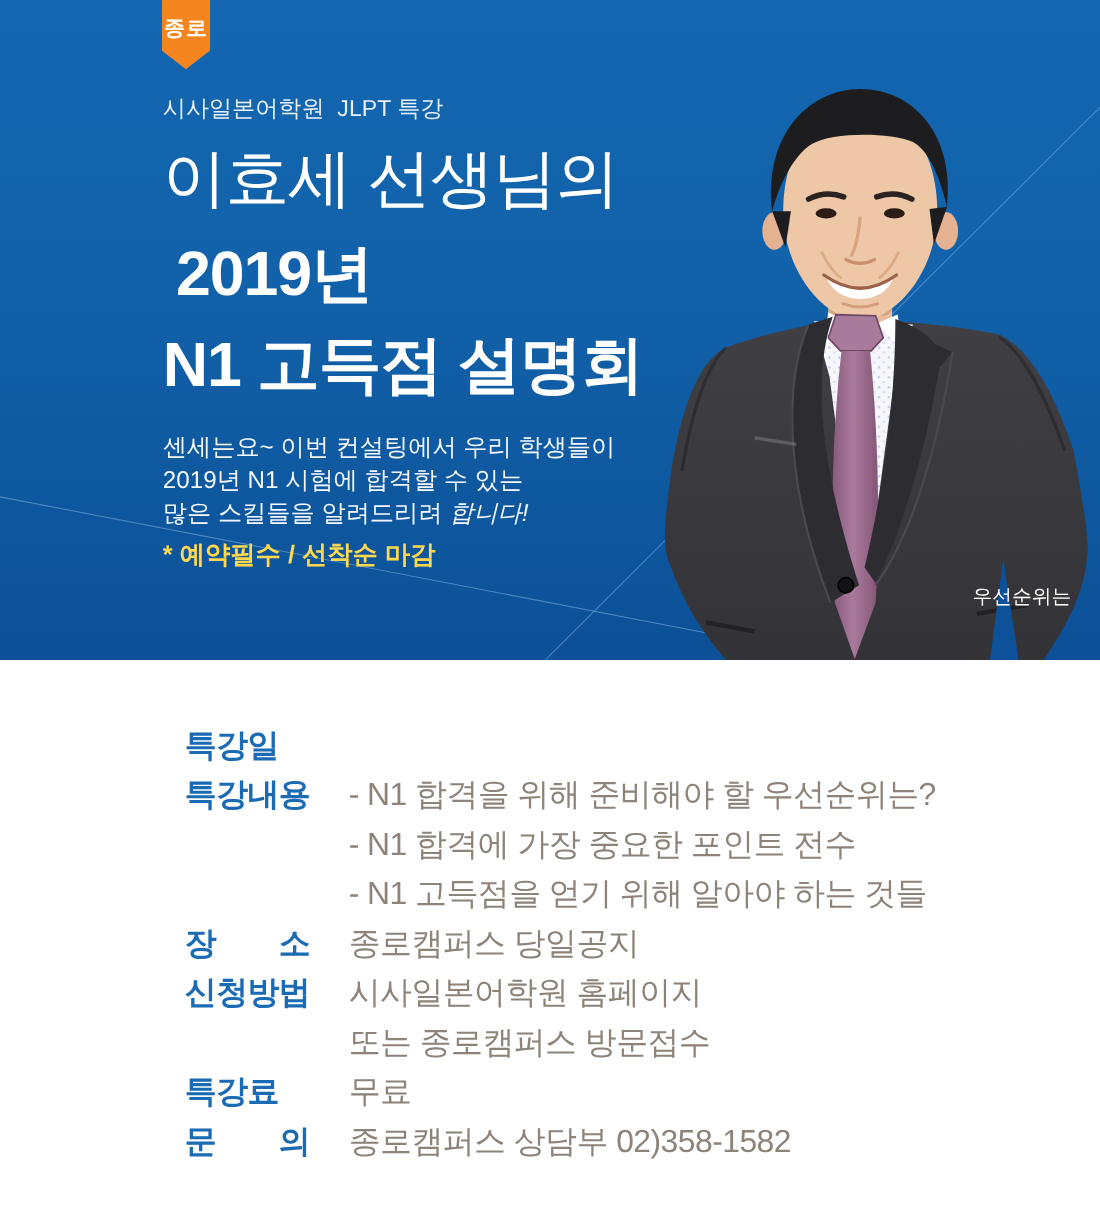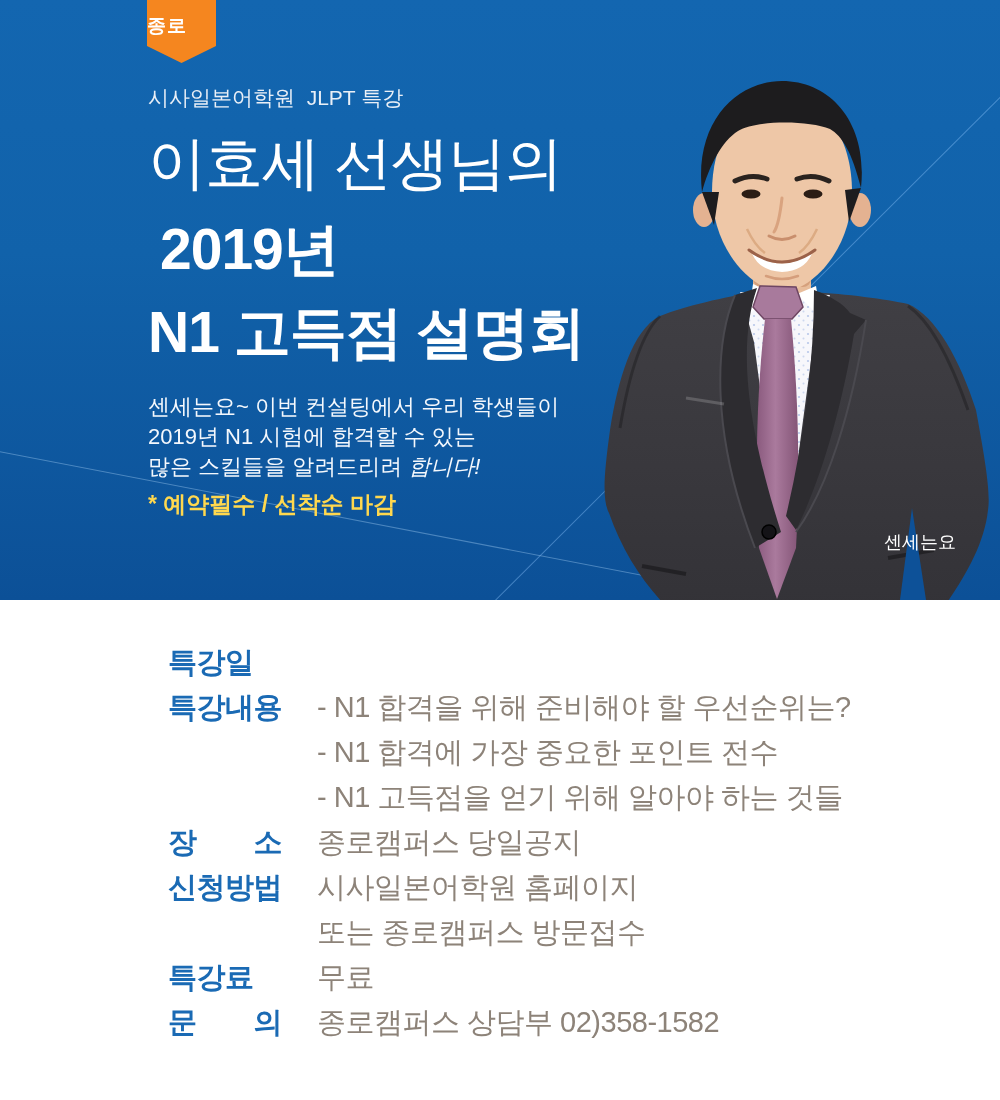--- a/index.html
+++ b/index.html
@@ -17,41 +17,41 @@
     font-family:"Liberation Sans","DejaVu Sans",sans-serif;}
   .page{position:relative;width:1000px;height:1100px;}
 
   
   .hero{position:absolute;left:0;top:0;width:1000px;height:600px;overflow:hidden;
     background:linear-gradient(180deg,var(--hero-blue-top) 0%,var(--hero-blue-mid) 42%,var(--hero-blue-bottom) 100%);}
   .deco-line{position:absolute;height:1px;transform-origin:left top;}
   .deco-line.a{left:-6px;top:450px;width:800px;background:rgba(175,215,250,.38);transform:rotate(10.9deg);}
   .deco-line.b{left:495px;top:600px;width:730px;background:rgba(140,195,250,.42);transform:rotate(-44.9deg);}
 
-  .ribbon{position:absolute;left:147px;top:0;width:69px;height:63px;background:var(--badge-orange);
+  .ribbon{position:absolute;left:147px;top:0;width:44px;height:63px;background:var(--badge-orange);
     clip-path:polygon(0 0,100% 0,100% 73%,50% 100%,0 73%);
-    display:flex;align-items:flex-start;}
+    display:flex;justify-content:center;align-items:flex-start;}
   .ribbon span{margin-top:13px;color:#fff;font-size:19px;font-weight:700;letter-spacing:1px;}
 
   .hero-text{position:absolute;left:148px;top:84px;z-index:3;}
   .tagline{font-size:21px;color:#e9eff7;white-space:pre;}
   .title1{margin-top:21px;font-size:58px;font-weight:400;color:#fff;letter-spacing:-1px;line-height:1.04;}
   .title2{margin-top:28px;font-size:57px;font-weight:800;color:#fff;letter-spacing:-1px;line-height:1.0;margin-left:12px;}
   .title3{margin-top:26px;font-size:57px;font-weight:800;color:#fff;letter-spacing:-1px;line-height:1.0;}
   .desc{margin-top:31px;font-size:22px;line-height:30px;color:#f4f8fd;}
   .desc .em{font-style:italic;}
   .note{margin-top:7px;font-size:23px;font-weight:700;color:var(--accent-yellow);}
 
   .instructor-label{position:absolute;left:884px;top:530px;z-index:3;font-size:18px;color:#fff;letter-spacing:0;}
 
   .photo-wrap{position:absolute;left:590px;top:80px;width:410px;height:520px;z-index:2;}
 
   
   .info{position:absolute;left:0;top:600px;width:1000px;height:500px;background:#fff;
-    padding:40px 0 0 168px;}
+    padding:56px 0 0 168px;}
   .info-row{display:flex;align-items:flex-start;}
   .info-label{width:114px;margin-right:35px;font-size:29px;font-weight:700;color:var(--label-blue);
     line-height:45px;letter-spacing:-0.5px;}
   .info-label.spread{text-align:justify;text-align-last:justify;}
   .info-line{font-size:29px;color:var(--value-gray);line-height:45px;letter-spacing:-0.5px;}
 </style>
 </head>
 <body>
 
 <div class="page">
@@ -156,21 +156,21 @@
       <div class="title2">2019년</div>
       <div class="title3">N1 고득점 설명회</div>
       <div class="desc">
         <div>센세는요~ 이번 컨설팅에서 우리 학생들이</div>
         <div>2019년 N1 시험에 합격할 수 있는</div>
         <div><span>많은 스킬들을 알려드리려 </span><span class="em">합니다!</span></div>
       </div>
       <div class="note">* 예약필수 / 선착순 마감</div>
     </div>
 
-    <div class="instructor-label">센세는요</div>
+    <div class="instructor-label">우선순위는</div>
   </div>
 
   <div class="info">
     <div>
   <div class="info-row">
     <div class="info-label">특강일</div>
   </div>
 
   <div class="info-row">
     <div class="info-label">특강내용</div>

